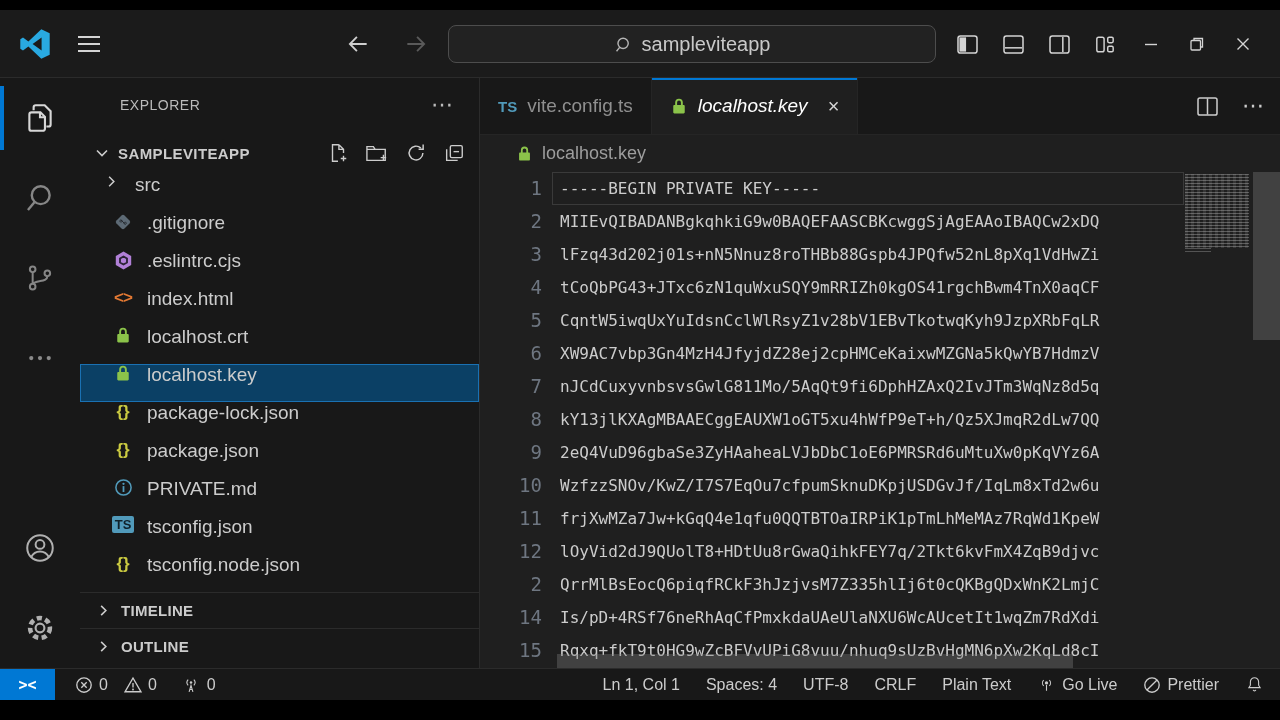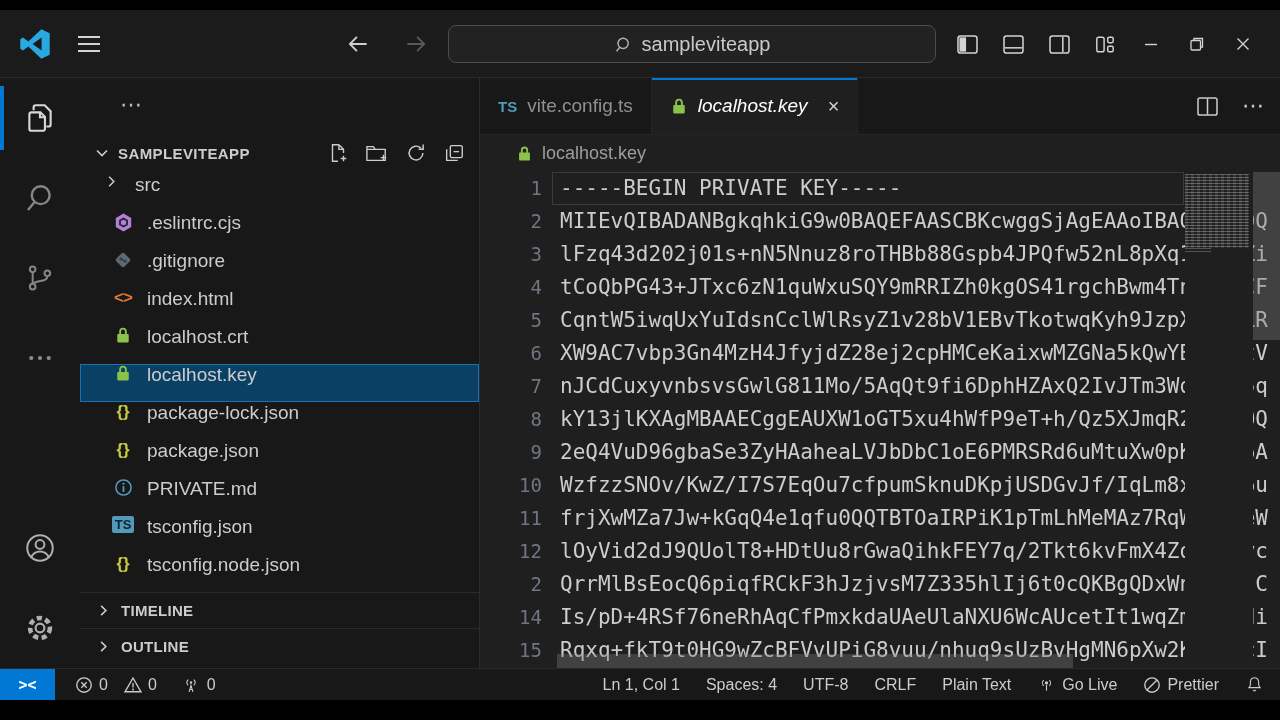--- a/index.html
+++ b/index.html
@@ -61,21 +61,21 @@
   .tab-close { margin-left:10px; color:#d4d4d4; font-size:20px; cursor:pointer;}
   #tab-actions { position:absolute; right:16px; top:0; height:56px; display:flex; align-items:center; gap:24px;}
   #breadcrumbs { height:37px; display:flex; align-items:center; gap:9px; padding-left:36px;
                  color:#9d9d9d; font-size:18px; cursor:pointer;}
 
   
   #code { position:relative; flex:1; overflow:hidden; font-family:"DejaVu Sans Mono", monospace;}
   #curline-box { position:absolute; top:0; left:72px; width:632px; height:33px; border:1px solid #3a3a3a;}
   .code-line { display:flex; height:33px; line-height:33px; white-space:pre; position:relative;}
   .ln { width:62px; text-align:right; color:#6e7681; font-size:19px; flex:none;}
-  .ltext { margin-left:18px; font-size:21px; color:#cccccc; letter-spacing:0;}
+  .ltext { margin-left:18px; font-size:16px; color:#cccccc; letter-spacing:0;}
   #minimap { position:absolute; top:0; right:27px; width:68px; height:100%; background:#1f1f1f; cursor:pointer;}
   #minimap-noise { margin-top:2px; height:74px; width:64px;
      background-image:
        repeating-linear-gradient(to bottom, rgba(205,205,205,.34) 0 1px, transparent 1px 3px),
        repeating-linear-gradient(to right, rgba(255,255,255,.10) 0 3px, transparent 3px 6px);}
   #minimap-tail { height:6px; width:26px;
      background-image: repeating-linear-gradient(to bottom, rgba(205,205,205,.3) 0 1px, transparent 1px 3px);}
   #vscrollbar { position:absolute; top:0; right:0; width:27px; height:168px; background:rgba(121,121,121,.38); cursor:pointer;}
   #hscrollbar { position:absolute; bottom:0; left:77px; width:516px; height:14px; background:rgba(121,121,121,.38); cursor:pointer;}
 
@@ -207,20 +207,21 @@
       <div class="act">
         <svg width="34" height="34" viewBox="0 0 24 24" fill="none" stroke="#b0b0b0">
           <circle cx="12" cy="12" r="3.1" stroke-width="1.5"></circle>
           <circle cx="12" cy="12" r="7" stroke-width="3.2" stroke-dasharray="3.65 2.45"></circle>
         </svg>
       </div>
     </div>
 
     <div id="sidebar">
       <div id="explorer-head">
+        <span id="explorer-title">EXPLORER</span>
         <span style="font-size:22px;color:#bbbbbb;cursor:pointer;">⋯</span>
       </div>
       <div id="section-head">
         <svg width="16" height="16" viewBox="0 0 16 16" fill="none" stroke="#cccccc" stroke-width="1.6">
             <path d="M3 5.5 8 10.5 13 5.5"></path>
           </svg>
         <span id="section-title">SAMPLEVITEAPP</span>
         <span class="sec-actions">
           <svg width="22" height="22" viewBox="0 0 24 24" fill="none" stroke="#cccccc" stroke-width="1.5">
               <path d="M13 3H6v18h6M13 3l5 5v4M13 3v5h5"></path>
@@ -245,35 +246,35 @@
       <div class="row" style="padding-left:18px;">
         <span class="fic">
           <svg width="15" height="15" viewBox="0 0 16 16" fill="none" stroke="#cccccc" stroke-width="1.6">
               <path d="M5.5 3 10.5 8 5.5 13"></path>
             </svg>
         </span>
         <span class="fname">src</span>
       </div>
       <div class="row">
         <span class="fic">
+          <svg width="20" height="20" viewBox="0 0 24 24">
+              <rect x="5.2" y="5.2" width="13.6" height="13.6" rx="2.5" transform="rotate(45 12 12)" fill="#5d6a75"></rect>
+              <path d="M9.3 9.3l4.6 4.6M14.6 12.2a1.3 1.3 0 1 0 .01 0M9.6 9.6a1.3 1.3 0 1 0 .01 0" stroke="#262b31" stroke-width="1.2" fill="none"></path>
+            </svg>
+        </span>
+        <span class="fname">.gitignore</span>
+      </div>
+      <div class="row">
+        <span class="fic">
           <svg width="21" height="21" viewBox="0 0 24 24">
               <path fill="#b180d7" d="M12 1.8 20.8 6.9v10.2L12 22.2 3.2 17.1V6.9z"></path>
               <path fill="none" stroke="#2a2333" stroke-width="2.1" d="M12 7.4l4 2.3v4.6l-4 2.3-4-2.3V9.7z"></path>
             </svg>
         </span>
         <span class="fname">.eslintrc.cjs</span>
-      </div>
-      <div class="row">
-        <span class="fic">
-          <svg width="20" height="20" viewBox="0 0 24 24">
-              <rect x="5.2" y="5.2" width="13.6" height="13.6" rx="2.5" transform="rotate(45 12 12)" fill="#5d6a75"></rect>
-              <path d="M9.3 9.3l4.6 4.6M14.6 12.2a1.3 1.3 0 1 0 .01 0M9.6 9.6a1.3 1.3 0 1 0 .01 0" stroke="#262b31" stroke-width="1.2" fill="none"></path>
-            </svg>
-        </span>
-        <span class="fname">.gitignore</span>
       </div>
       <div class="row">
         <span class="fic g-html">&lt;&gt;</span>
         <span class="fname">index.html</span>
       </div>
       <div class="row">
         <span class="fic">
           <svg width="18" height="18" viewBox="0 0 16 16">
               <path fill="#8bc34a" d="M4.6 7V4.9a3.4 3.4 0 0 1 6.8 0V7h.7c.6 0 1 .4 1 1v5.6c0 .6-.4 1-1 1H3.9c-.6 0-1-.4-1-1V8c0-.6.4-1 1-1h.7zm1.7 0h3.4V4.9a1.7 1.7 0 0 0-3.4 0V7z"></path>
             </svg>

